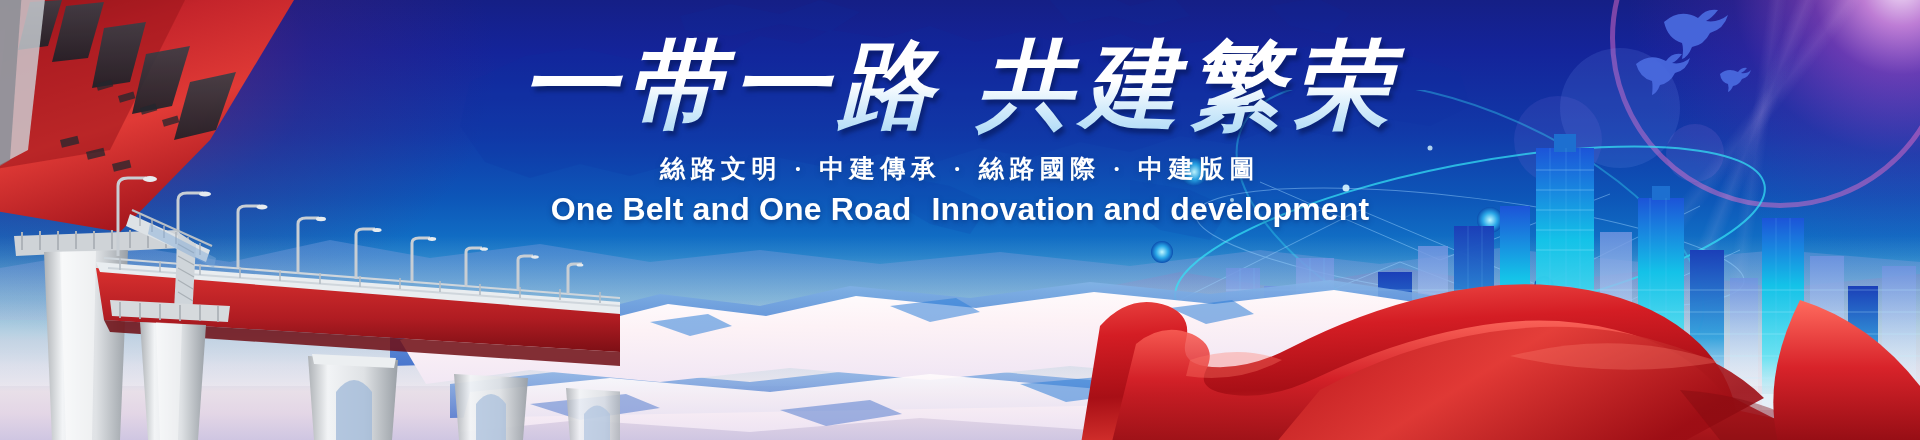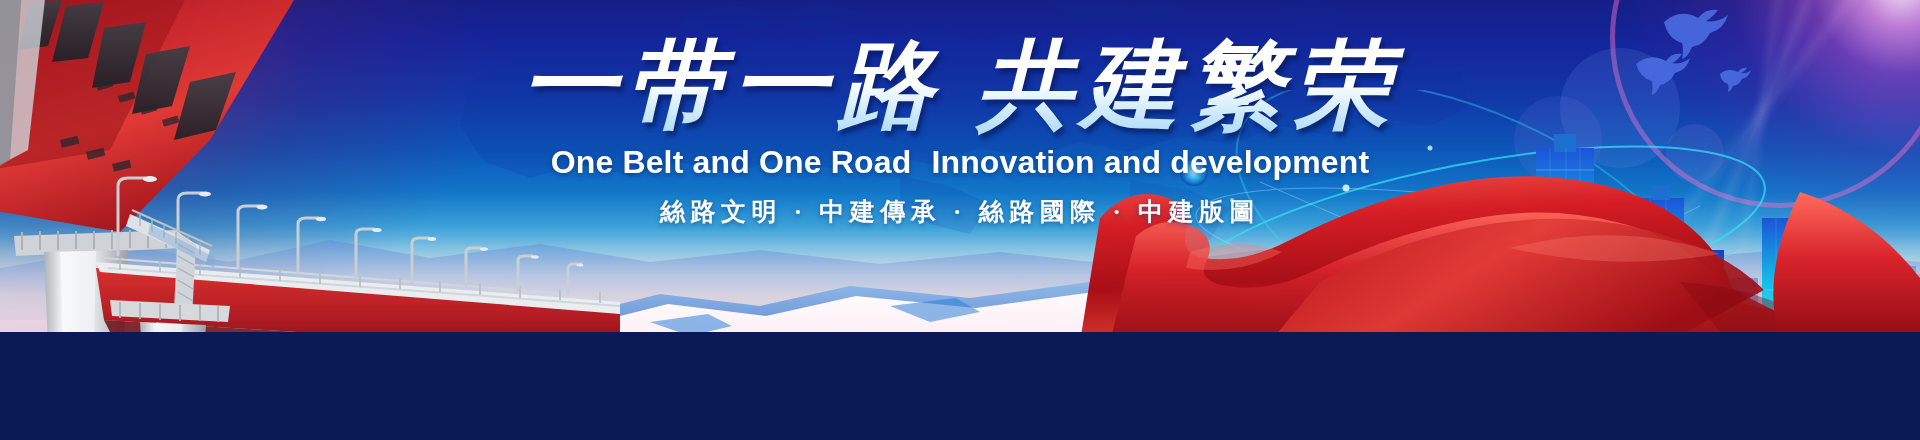--- a/index.html
+++ b/index.html
@@ -1,17 +1,17 @@
 <!DOCTYPE html>
 <html><head>
 <meta charset="utf-8">
 <style>
   html,body{margin:0;padding:0;background:#0b1a55;}
   #banner{
-    position:relative;width:1920px;height:332px;overflow:hidden;
+    position:relative;width:1920px;height:440px;overflow:hidden;
     font-family:"Liberation Sans","DejaVu Sans",sans-serif;
     background:
       linear-gradient(180deg,
         #151f86 0%,
         #14249a 12%,
         #1139a8 30%,
         #0d56b8 45%,
         #1277c9 58%,
         #3aa0d8 68%,
         #86c4e4 76%,
@@ -445,17 +445,17 @@
              q76,-36 150,-50 q80,-16 150,2 q68,16 106,62 L756,210 L30,210 Z" fill="url(#silk2)" opacity=".88"></path>
     <path d="M240,150 q80,-44 170,-58 q92,-14 170,10 q66,18 104,56 L588,210 L190,210 Z" fill="url(#silk3)" opacity=".9"></path>
     <path d="M110,120 q48,-16 92,0 q-44,24 -96,16 Z" fill="#ff7a6b" opacity=".35"></path>
     <path d="M430,116 q110,-28 210,6 q-108,18 -210,-6 Z" fill="#ff8375" opacity=".3"></path>
     <path d="M600,150 q90,6 150,50 L640,200 Z" fill="#7c0a10" opacity=".4"></path>
     <path d="M720,60 q70,22 120,86 L840,210 L700,210 q-20,-70 20,-150 Z" fill="url(#silk2)"></path>
   </svg>
 
   <div id="textblock">
     <span id="title-cn"><span>一带一路</span><span class="gap"></span><span>共建繁荣</span></span>
+    <span id="subtitle-cn">絲路文明 · 中建傳承 · 絲路國際 · 中建版圖</span>
     <span id="title-en"><span>One Belt and One Road</span><span class="sp"></span><span>Innovation and development</span></span>
-    <span id="subtitle-cn">絲路文明 · 中建傳承 · 絲路國際 · 中建版圖</span>
   </div>
 
 </div>
 
 </body></html>

